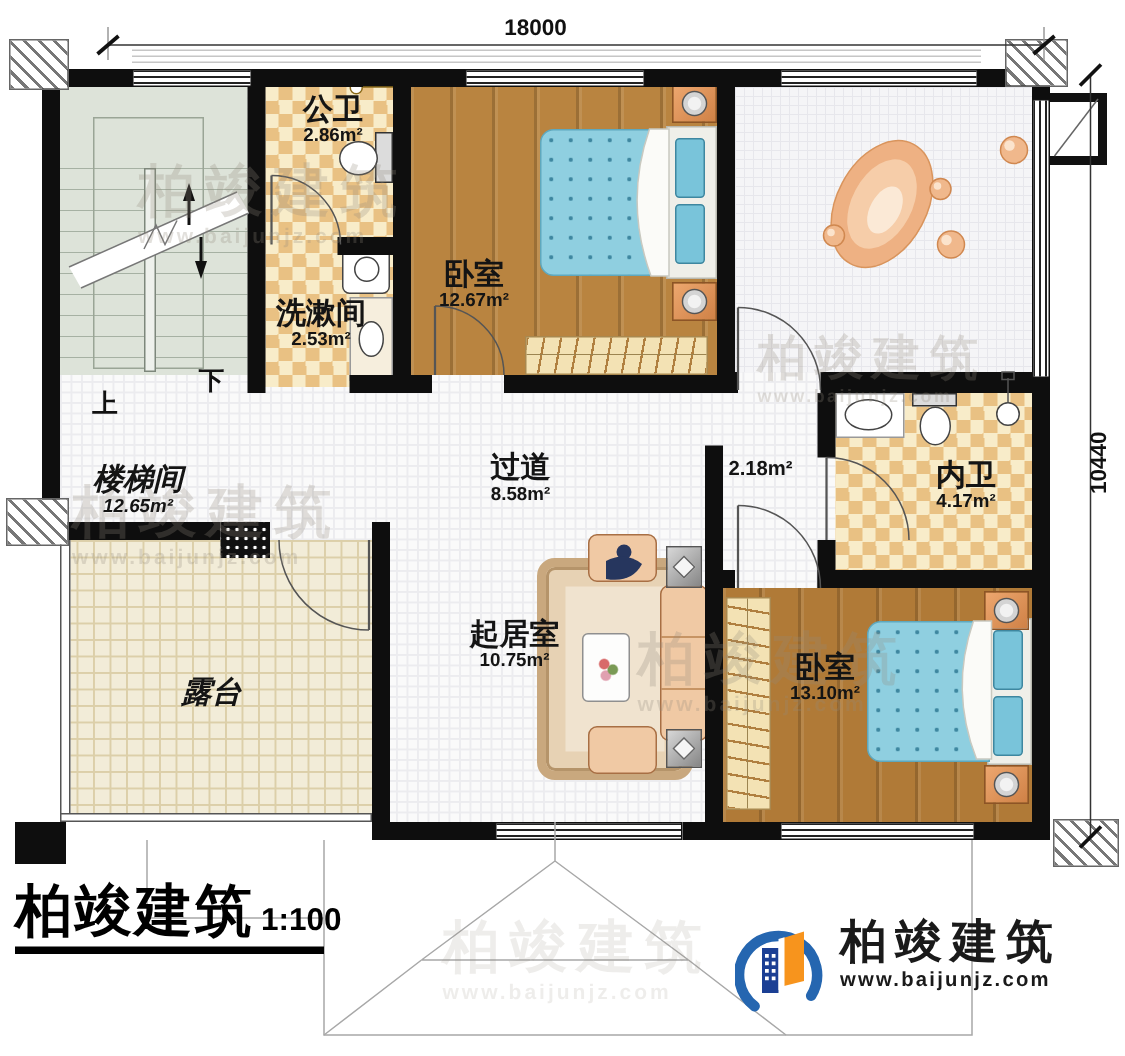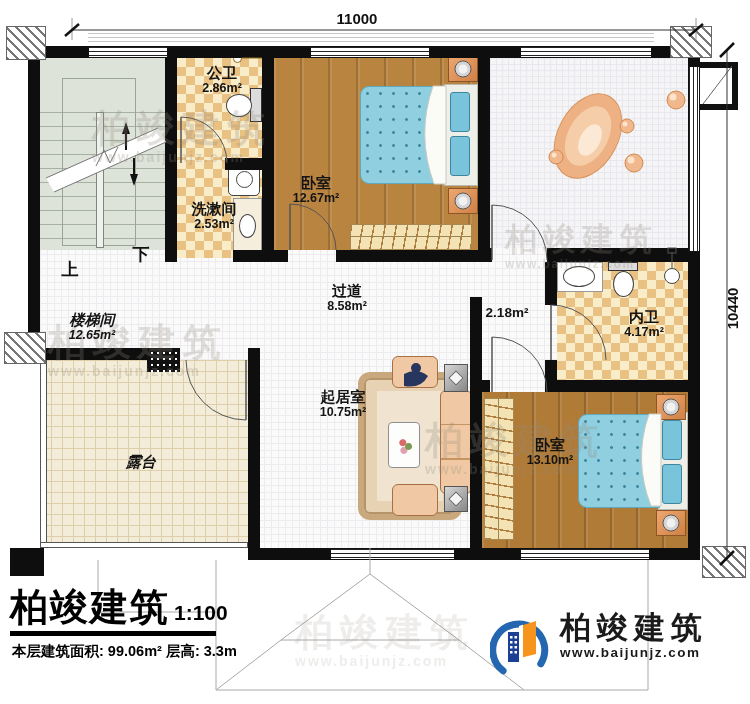--- a/index.html
+++ b/index.html
@@ -39,21 +39,21 @@
   .speaker:after{content:"";position:absolute;left:50%;top:50%;width:9px;height:9px;background:#f5f5f5;border:1px solid #666;transform:translate(-50%,-50%) rotate(45deg);}
   .rug{background:#f0e3cf;border:6px solid #c9a87e;border-radius:12px;box-shadow:inset 0 0 0 2px #b5946a,inset 0 0 0 13px #e7d2b4;}
   .flower{background:radial-gradient(circle at 40% 35%,#d86a6a 3px,transparent 4px),radial-gradient(circle at 66% 52%,#7a9a55 3px,transparent 4px),radial-gradient(circle at 45% 70%,#e0a0b0 3px,transparent 4px);}
   .fixture{position:absolute;z-index:11;background:#fff;border:1.5px solid #444;box-sizing:border-box;}
   .round{border-radius:50%;}
   .counter{position:absolute;z-index:10;background:#f6eedd;border:1px solid #999;box-sizing:border-box;}
   .tank{position:absolute;z-index:11;background:#dcdcdc;border:1px solid #333;box-sizing:border-box;}
   .railbar{position:absolute;z-index:6;background:#eef1ec;border:1px solid #7d877b;box-sizing:border-box;}
   .stairrail{position:absolute;z-index:6;border:1px solid #9aa596;box-sizing:border-box;}
   .rlabel{position:absolute;z-index:40;text-align:center;color:#141414;line-height:1.1;transform:translate(-50%,-50%);white-space:nowrap;}
-  .rlabel .nm{font-size:15px;font-weight:700;display:block;}
+  .rlabel .nm{font-size:20px;font-weight:700;display:block;}
   .rlabel .ar{font-size:12.5px;font-weight:700;display:block;}
   .updown{position:absolute;z-index:40;font-size:17px;font-weight:700;color:#111;transform:translate(-50%,-50%);}
   .dim{position:absolute;z-index:45;font-weight:700;font-size:15px;color:#111;white-space:nowrap;}
   .wm{position:absolute;z-index:38;color:#938b7d;opacity:.26;font-weight:700;line-height:1.1;pointer-events:none;white-space:nowrap;}
   .wm .t1{font-size:38px;letter-spacing:7px;display:block;}
   .wm .t2{font-size:14px;letter-spacing:2px;display:block;}
   .titleblock{position:absolute;z-index:50;left:10px;top:582px;color:#000;}
   .titleblock .t{font-size:38px;font-weight:700;letter-spacing:2px;}
   .titleblock .s{font-size:21px;font-weight:700;margin-left:4px;margin-top:11px;}
   .titlebar{position:absolute;z-index:50;left:10px;top:631px;width:206px;height:5px;background:#000;}
@@ -296,54 +296,53 @@
     <span class="ar">2.86m²</span>
   </div>
   <div class="rlabel" style="left:214px;top:216px;">
     <span class="nm">洗漱间</span>
     <span class="ar">2.53m²</span>
   </div>
   <div class="rlabel" style="left:316px;top:190px;">
     <span class="nm">卧室</span>
     <span class="ar">12.67m²</span>
   </div>
-  <div class="rlabel" style="left:347px;top:298px;">
+  <div class="rlabel" style="left:347px;top:319px;">
     <span class="nm">过道</span>
     <span class="ar">8.58m²</span>
   </div>
   <div class="rlabel" style="left:507px;top:313px;">
     <span class="ar" style="font-size:13.5px;">2.18m²</span>
   </div>
   <div class="rlabel" style="left:644px;top:324px;">
     <span class="nm">内卫</span>
     <span class="ar">4.17m²</span>
   </div>
   <div class="rlabel" style="left:550px;top:452px;">
     <span class="nm">卧室</span>
     <span class="ar">13.10m²</span>
   </div>
-  <div class="rlabel" style="left:323px;top:404px;padding-left:40px;">
+  <div class="rlabel" style="left:323px;top:430px;padding-left:40px;">
     <span class="nm">起居室</span>
     <span class="ar">10.75m²</span>
   </div>
   <div class="rlabel" style="left:141px;top:462px;font-style:italic;">
     <span class="nm">露台</span>
   </div>
 
   <div class="updown" style="left:70px;top:269px;">上</div>
   <div class="updown" style="left:141px;top:254px;">下</div>
 
-  <div class="dim" style="left:357px;top:10px;transform:translateX(-50%);">11000</div>
+  <div class="dim" style="left:357px;top:10px;transform:translateX(-50%);">18000</div>
   <div class="dim" style="left:712px;top:300px;transform:rotate(-90deg);transform-origin:center;">10440</div>
 
   <div class="titleblock">
     <span class="t">柏竣建筑</span><span class="s">1:100</span>
   </div>
   <div class="titlebar"></div>
-  <div class="statline">本层建筑面积: 99.06m²  层高: 3.3m</div>
 
   <div class="logo">
     <svg width="62" height="66" viewBox="0 0 62 66">
       <path d="M 6 52 A 26 26 0 1 1 44 57" fill="none" stroke="#2566b0" stroke-width="7" stroke-linecap="round" transform="rotate(-18 31 33)"></path>
       <polygon points="30,14 46,9 46,42 30,46" fill="#f7941d"></polygon>
       <rect x="18" y="20" width="11" height="30" fill="#1b3f94"></rect>
       <g fill="#ffffff">
         <rect x="20" y="24" width="2.5" height="2.5"></rect>
           <rect x="24.5" y="24" width="2.5" height="2.5"></rect>
         <rect x="20" y="29" width="2.5" height="2.5"></rect>

